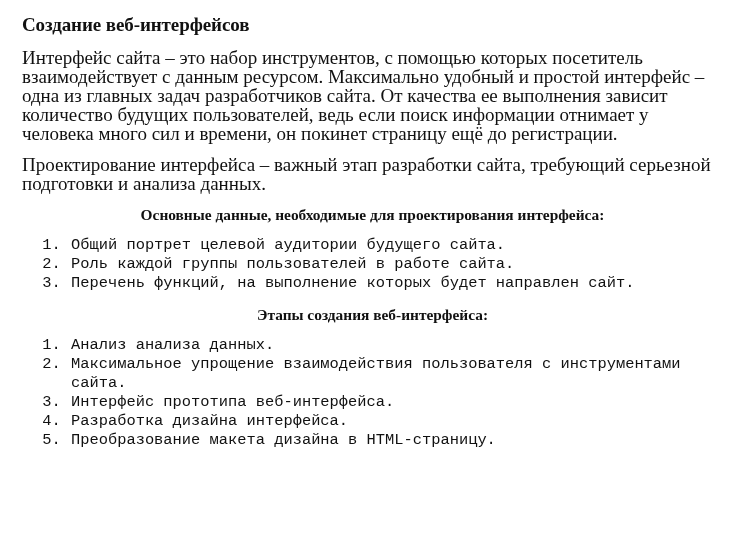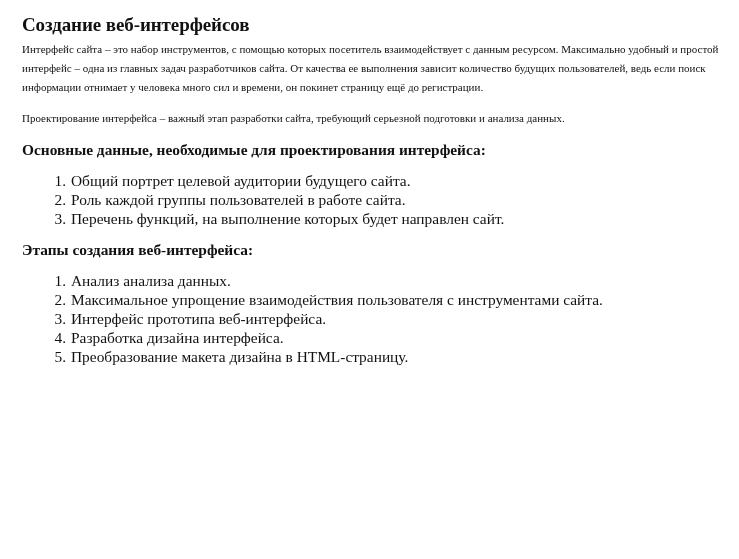--- a/index.html
+++ b/index.html
@@ -14,40 +14,42 @@
       font-family: "Liberation Serif", "DejaVu Serif", serif;
       color: #111111;
     }
     .page {
       padding: 10px 16px 0 22px;
       box-sizing: border-box;
     }
     h1 {
       font-size: 19px;
       font-weight: bold;
-      margin: 4px 0 4px 0;
+      margin: 4px 0 12px 0;
       line-height: 22px;
       letter-spacing: -0.1px;
     }
     p {
-      font-size: 11px;
+      font-size: 19px;
       line-height: 19px;
       margin: 0 0 12px 0;
     }
     .subhead {
       font-weight: bold;
       font-size: 15.4px;
       line-height: 19px;
       margin: 0 0 12px 0;
+      text-align: center;
     }
     ol {
       font-size: 15.4px;
       line-height: 19px;
       margin: 0 0 12px 0;
       padding-left: 48px;
+      font-family: Liberation Mono, monospace;
     }
     ol li {
       padding-left: 1px;
     }
   </style>
 </head>
 <body>
 
 <div class="page">
   <h1>Создание веб-интерфейсов</h1>

